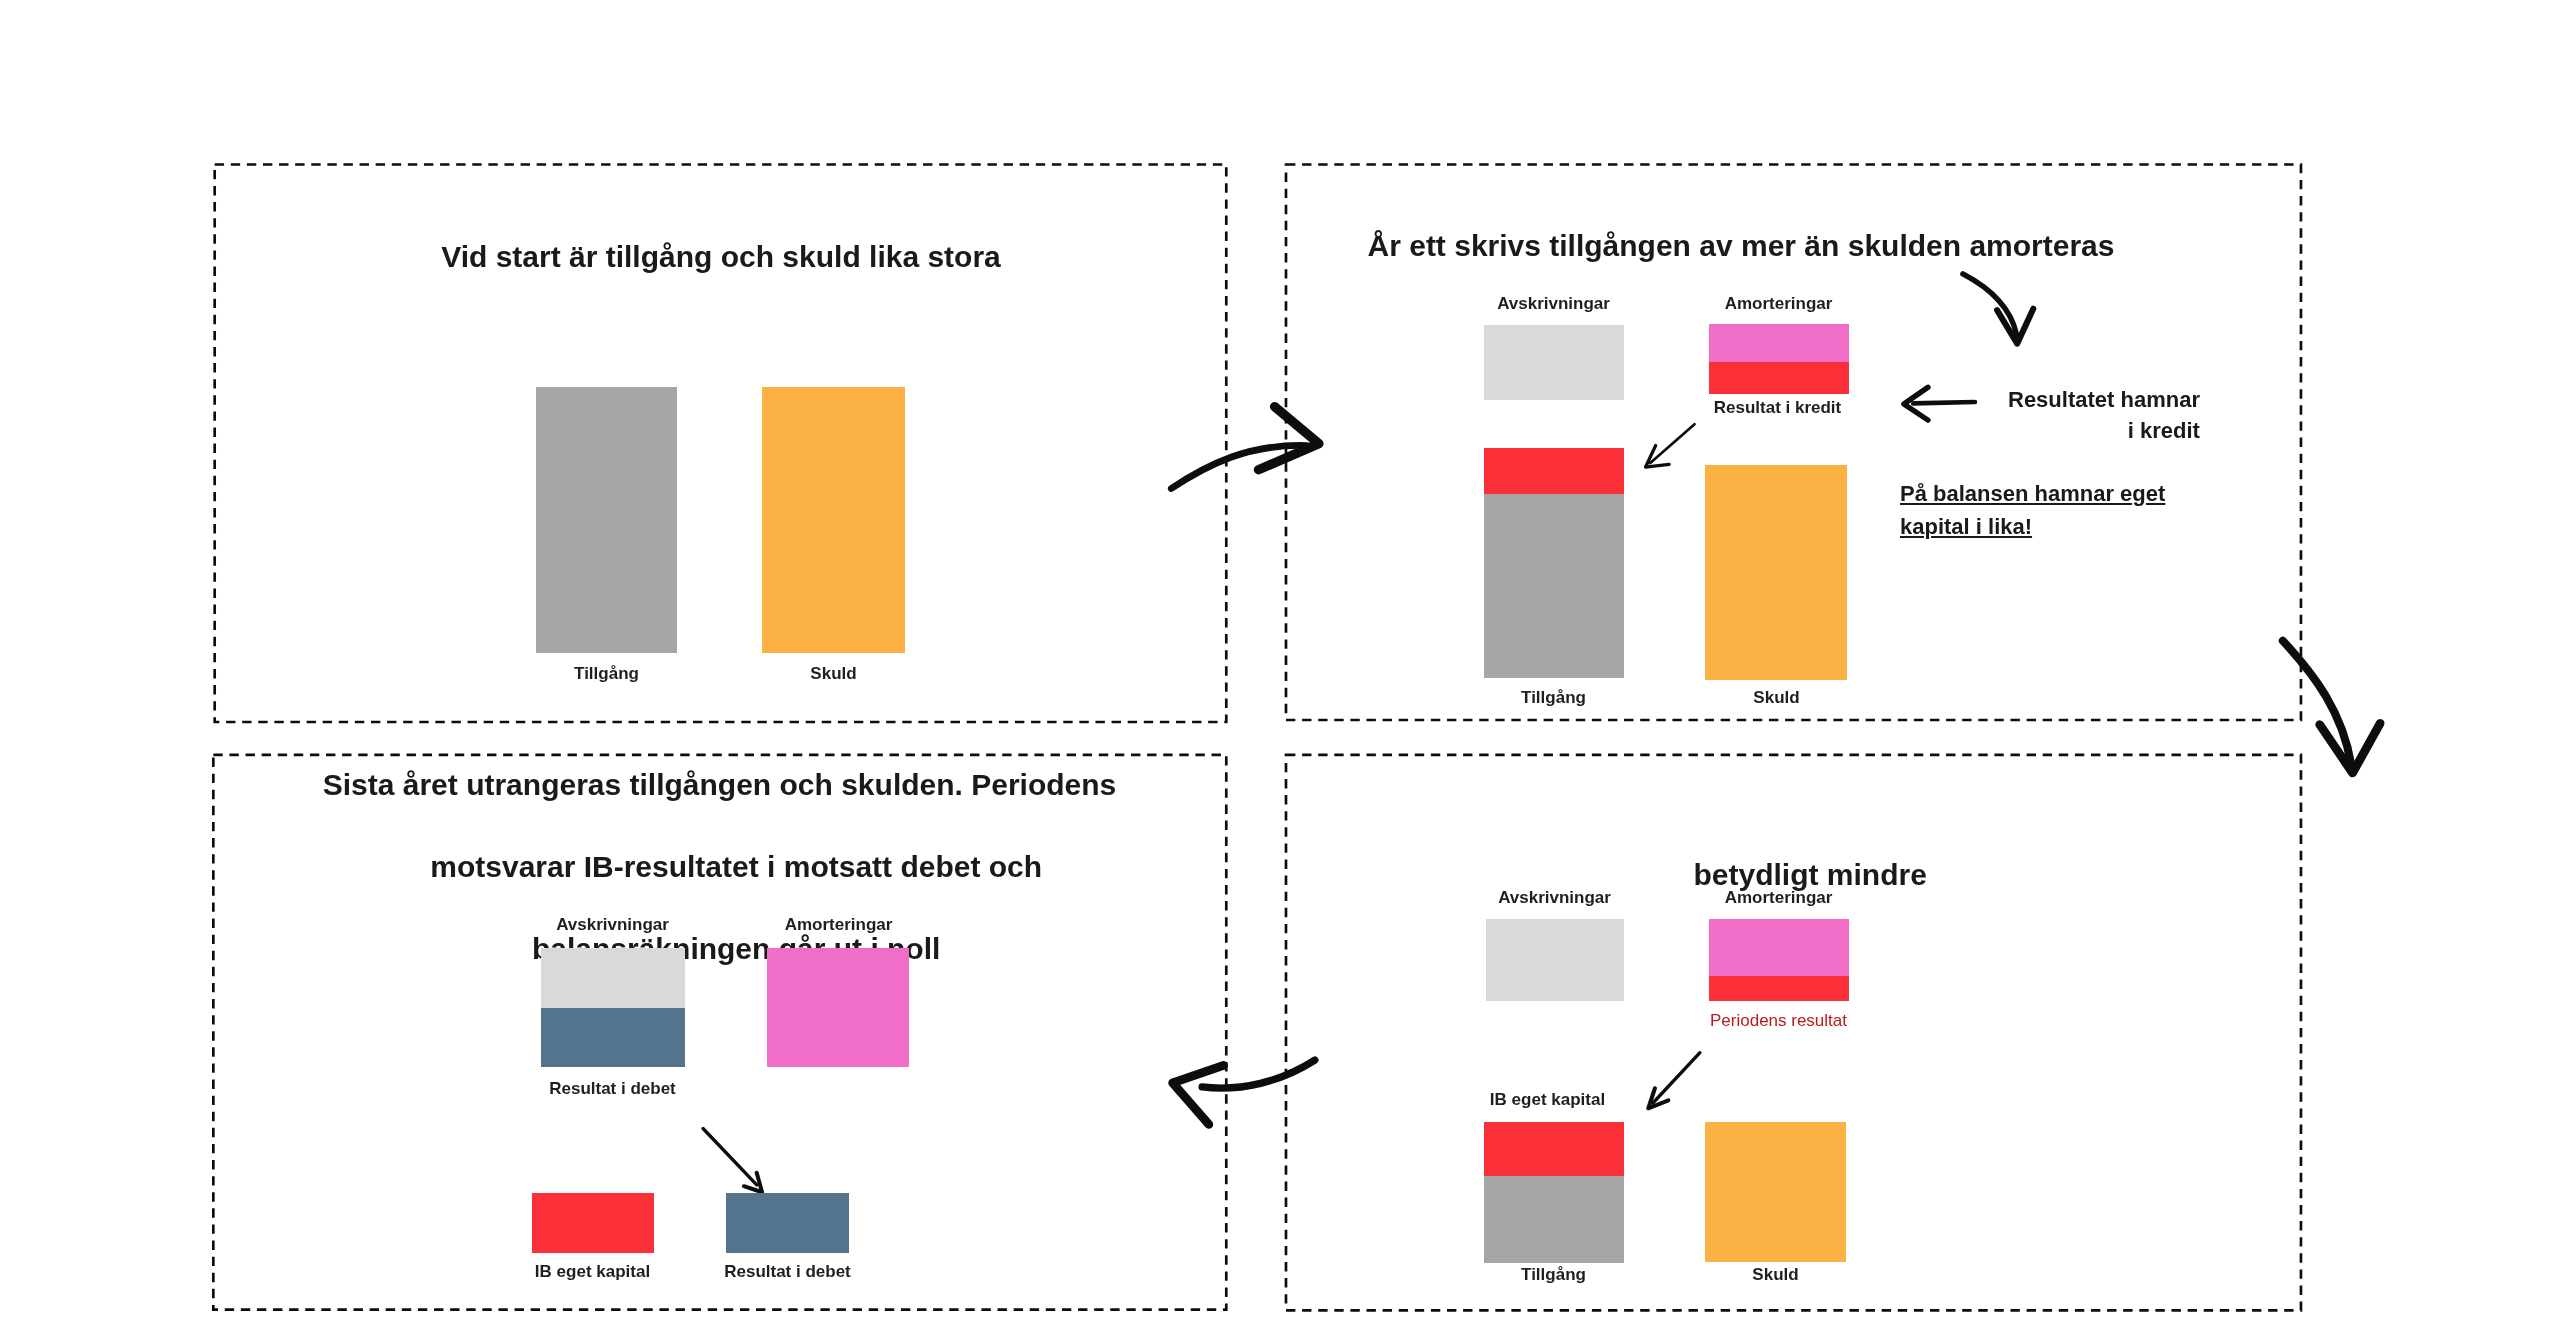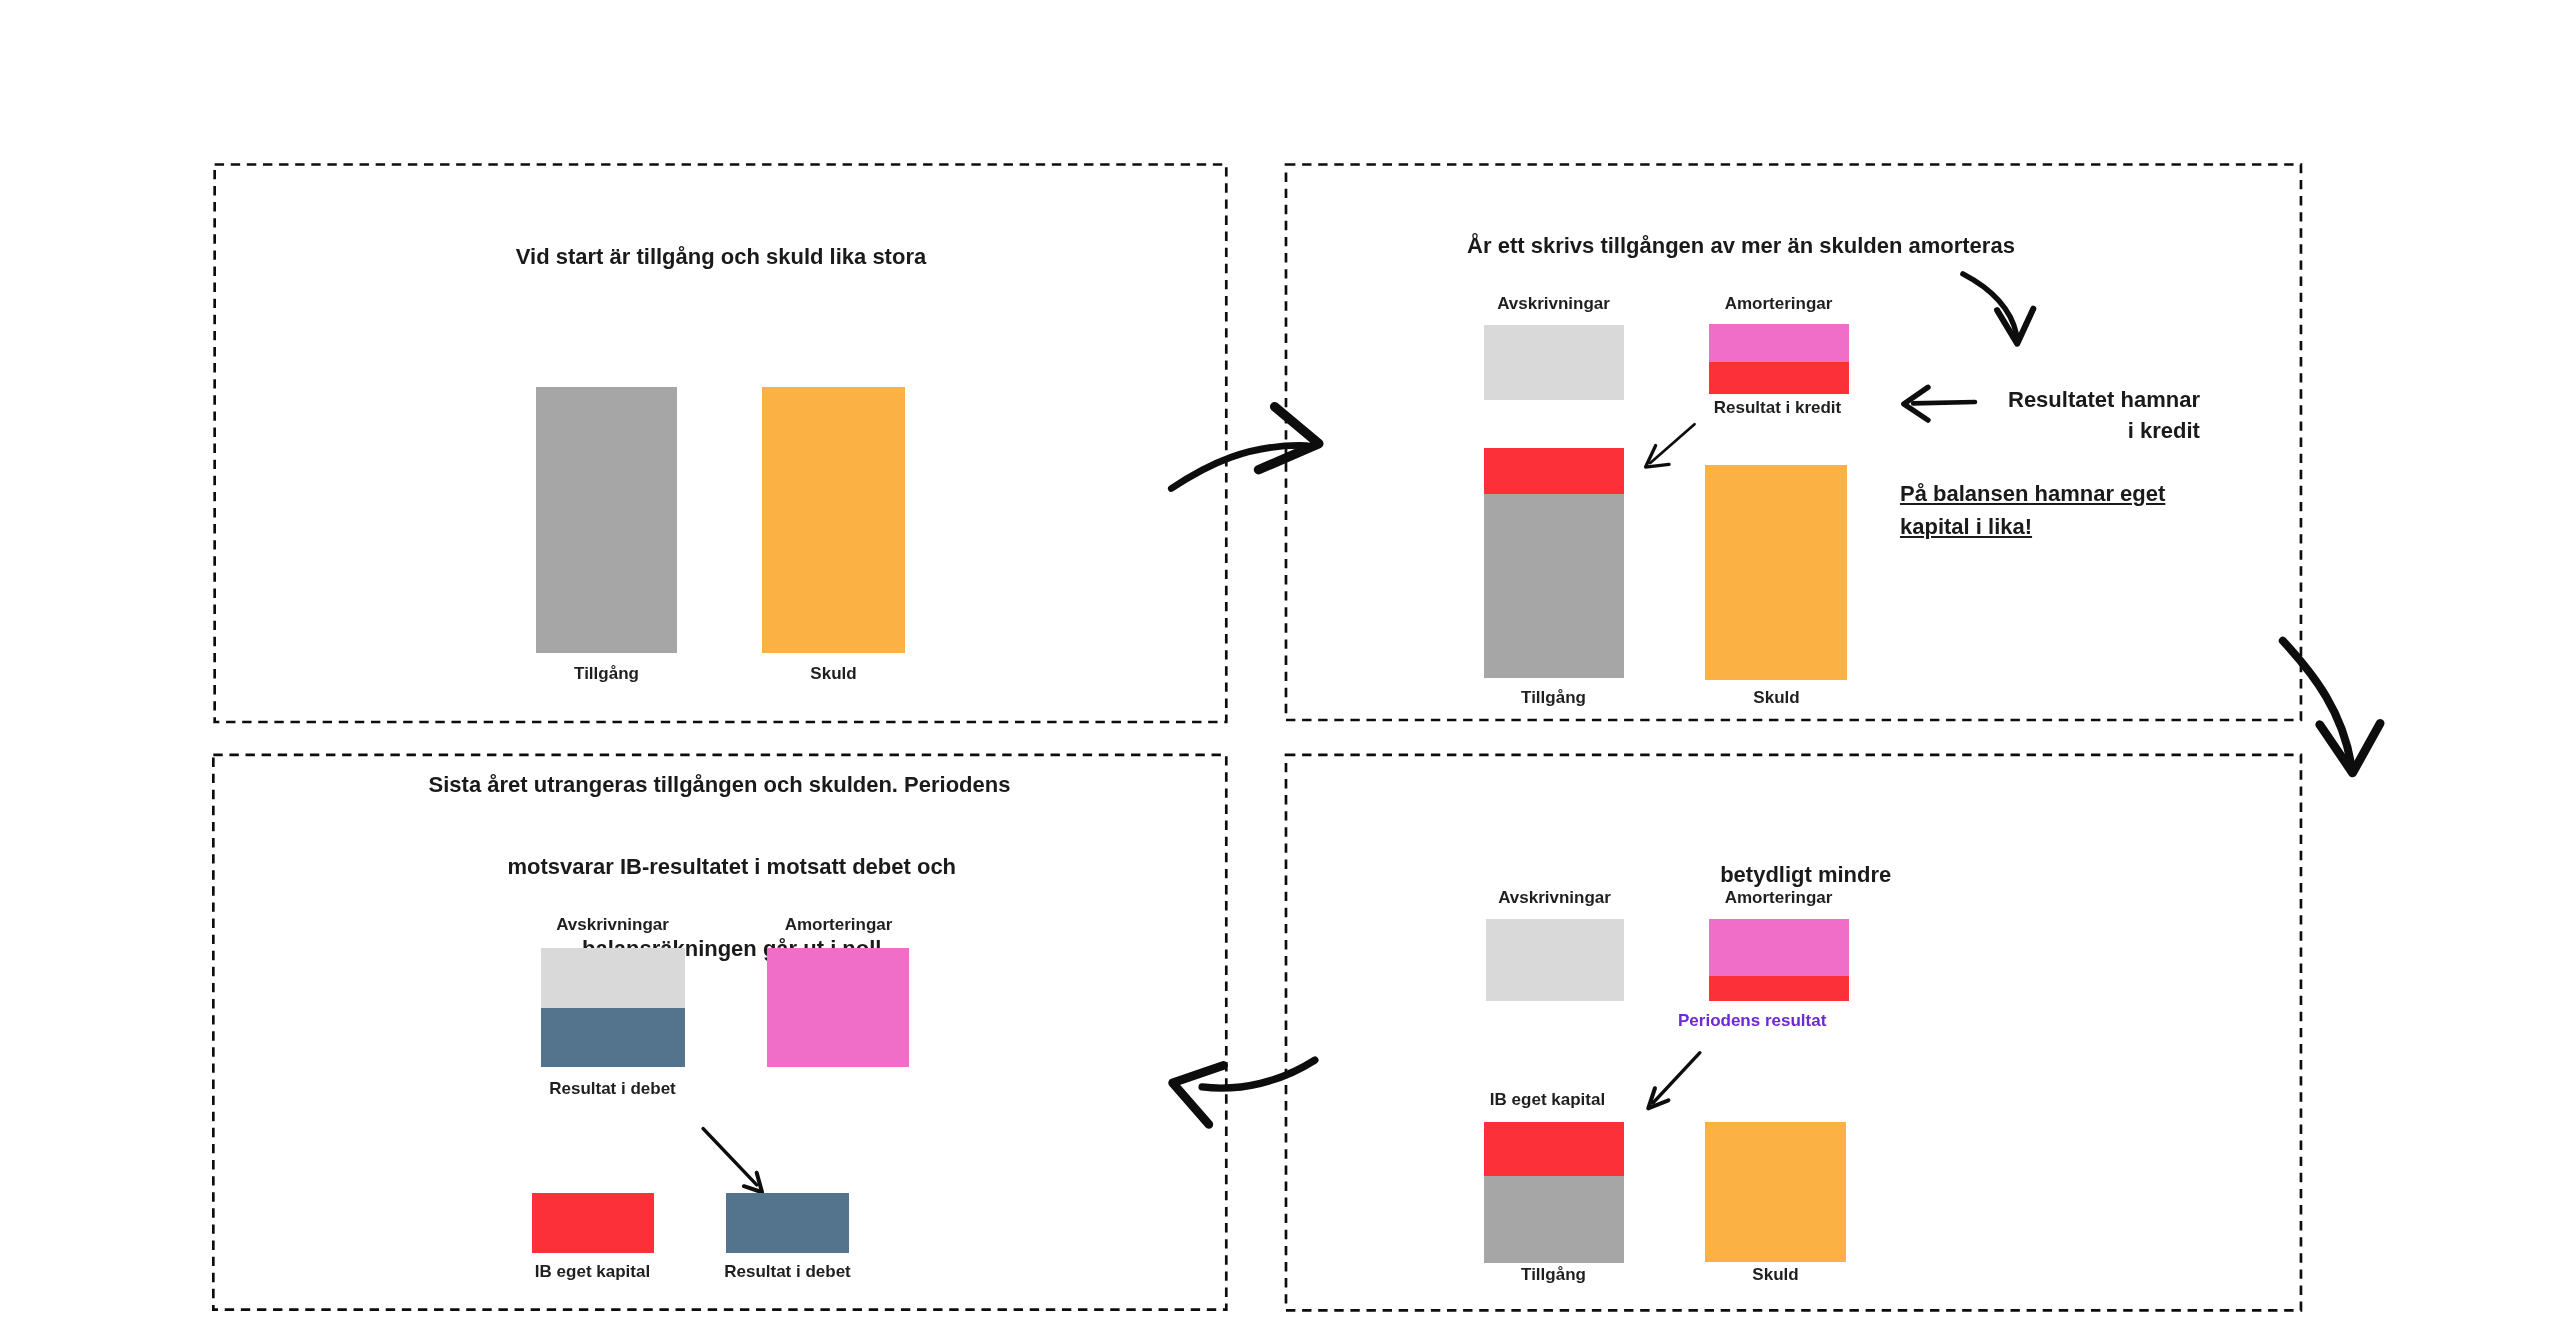--- a/index.html
+++ b/index.html
@@ -1,24 +1,24 @@
 <!DOCTYPE html>
 <html style="font-size:10.7px"><head>
 <meta charset="utf-8">
 <style>
   html,body{margin:0;padding:0;background:#ffffff;}
   body{width:2576px;height:1342px;position:relative;overflow:hidden;
        font-family:"Liberation Sans", sans-serif;color:#1a1a1a;}
   .panel{position:absolute;}
-  .title{position:absolute;font-weight:bold;font-size:22px;line-height:35px;
+  .title{position:absolute;font-weight:bold;font-size:30px;line-height:35px;
          text-align:center;white-space:pre;color:#1a1a1a;}
   .label{position:absolute;font-weight:bold;font-size:17px;line-height:23px;
          text-align:center;color:#1f1f1f;white-space:nowrap;}
-  .label-reg{position:absolute;font-weight:bold;font-size:17px;line-height:23px;
-         color:#6d28d9;white-space:nowrap;}
+  .label-reg{position:absolute;font-weight:normal;font-size:17px;line-height:23px;
+         text-align:center;color:#b91c1c;white-space:nowrap;}
   .ann{position:absolute;font-weight:bold;font-size:22px;text-align:left;
        color:#1a1a1a;white-space:nowrap;}
   .bar{position:absolute;}
   .seg{position:absolute;left:0;width:100%;}
   #arrow-layer{position:absolute;left:0;top:0;}
 </style>
 </head>
 <body>
 
 <svg id="arrow-layer" width="2576" height="1342" viewBox="0 0 3840 2000">

